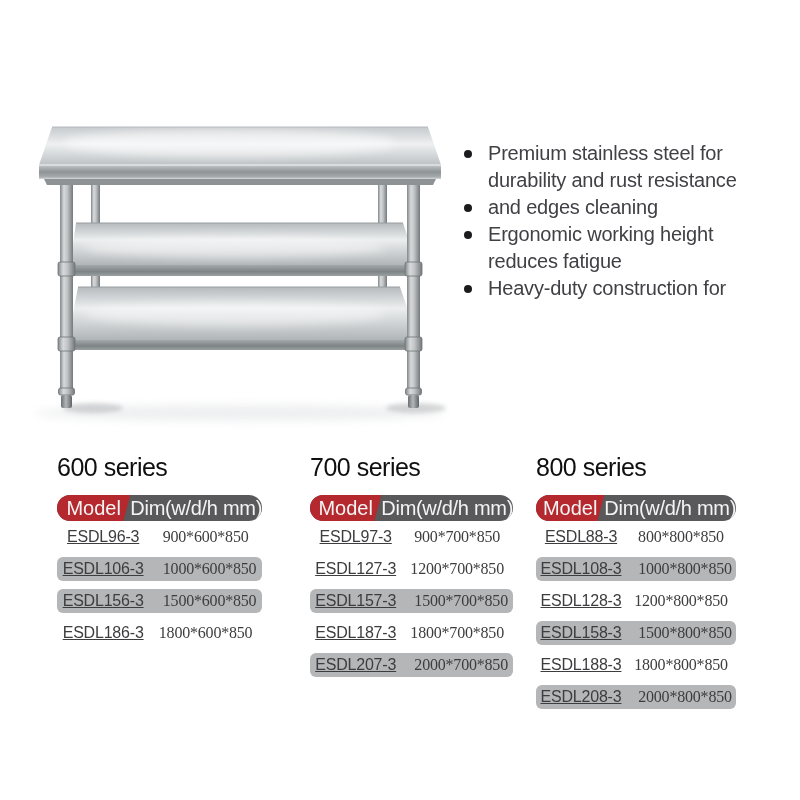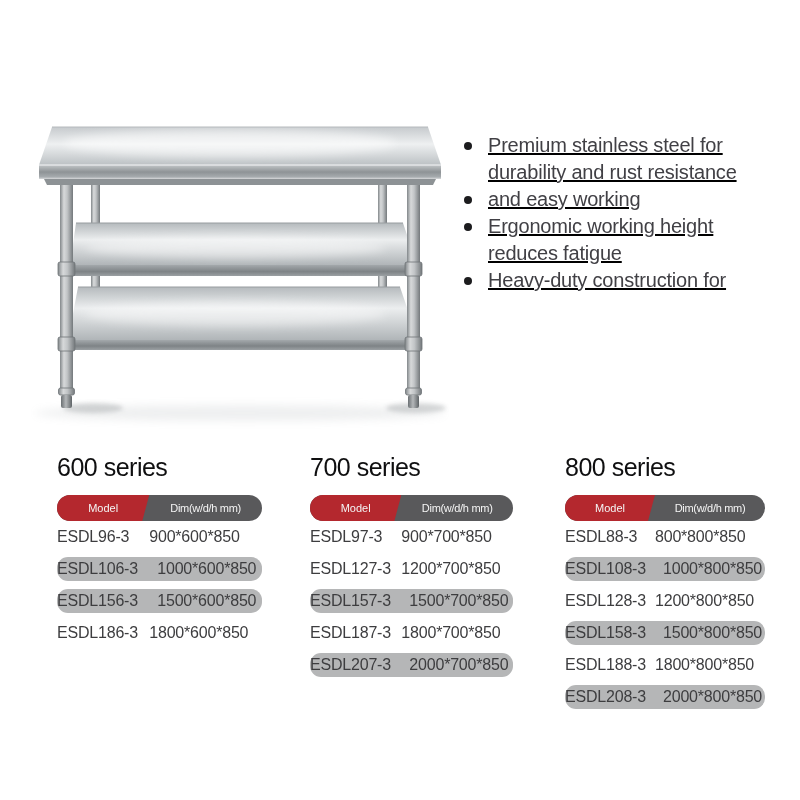--- a/index.html
+++ b/index.html
@@ -17,66 +17,65 @@
     width:800px;height:800px;position:relative;overflow:hidden;
     font-family:"Liberation Sans","DejaVu Sans",sans-serif;
   }
   .page{position:absolute;inset:0;background:#ffffff;}
 
   
   .photo{position:absolute;left:20px;top:100px;width:440px;height:330px;}
 
   
   .features{
-    position:absolute;left:458px;top:132px;width:330px;
+    position:absolute;left:458px;top:140px;width:330px;
     list-style:none;
-    text-decoration:underline;
   }
   .features li{display:flex;align-items:flex-start;}
   .features .dot{
     flex:0 0 auto;width:8px;height:8px;border-radius:50%;
     background:var(--bullet-color);margin:10px 16px 0 6px;
   }
   .features .ft{
     font-size:20px;line-height:27px;color:var(--feature-text);
     letter-spacing:-0.2px;
   }
 
   
   .series{position:absolute;top:452px;}
   .series.s1{left:57px;width:205px;}
   .series.s2{left:310px;width:203px;}
-  .series.s3{left:565px;width:200px;}
+  .series.s3{left:536px;width:200px;}
 
   .series-title{
     font-size:25px;font-weight:400;color:var(--title-color);
     line-height:30px;letter-spacing:-0.5px;margin-bottom:13px;
   }
   .spec-header{
     height:26px;border-radius:13px;overflow:hidden;
     display:flex;align-items:stretch;background:var(--header-gray);
-    color:#f4f4f4;font-size:11px;margin-bottom:4px;
+    color:#f4f4f4;font-size:20px;margin-bottom:4px;
   }
   .hdr-model{
     width:45%;background:var(--accent-red);
     display:flex;align-items:center;justify-content:center;
     clip-path:polygon(0 0,100% 0,calc(100% - 7px) 100%,0 100%);
   }
   .hdr-dim{
     flex:1;display:flex;align-items:center;justify-content:center;
     letter-spacing:-0.3px;white-space:nowrap;
   }
   .spec-row{
     height:24px;margin-bottom:8px;display:flex;align-items:center;
     font-size:16px;color:var(--row-text);letter-spacing:-0.2px;
   }
-  .spec-row.shaded{background:var(--row-gray);border-radius:11px;gap:8px;}
+  .spec-row.shaded{background:var(--row-gray);border-radius:6px;gap:8px;}
   .cell{white-space:nowrap;}
-  .cell.model{width:45%;}
-  .cell.dim{flex:1;}
+  .cell.model{width:45%;text-align:center;text-decoration:underline;}
+  .cell.dim{flex:1;text-align:center;font-family:Liberation Serif, serif;}
 </style>
 </head>
 <body>
 
 <div class="page">
 
   <div class="photo">
     <svg viewBox="0 0 440 330" width="440" height="330" aria-hidden="true">
       <defs>
         <linearGradient id="gTop" x1="0" y1="0" x2="0" y2="1">
@@ -167,21 +166,21 @@
     <li>
       <span class="dot"></span>
       <div class="ft">
         <div>Premium stainless steel for</div>
         <div>durability and rust resistance</div>
       </div>
     </li>
     <li>
       <span class="dot"></span>
       <div class="ft">
-        <div>and easy working</div>
+        <div>and edges cleaning</div>
       </div>
     </li>
     <li>
       <span class="dot"></span>
       <div class="ft">
         <div>Ergonomic working height</div>
         <div>reduces fatigue</div>
       </div>
     </li>
     <li>

